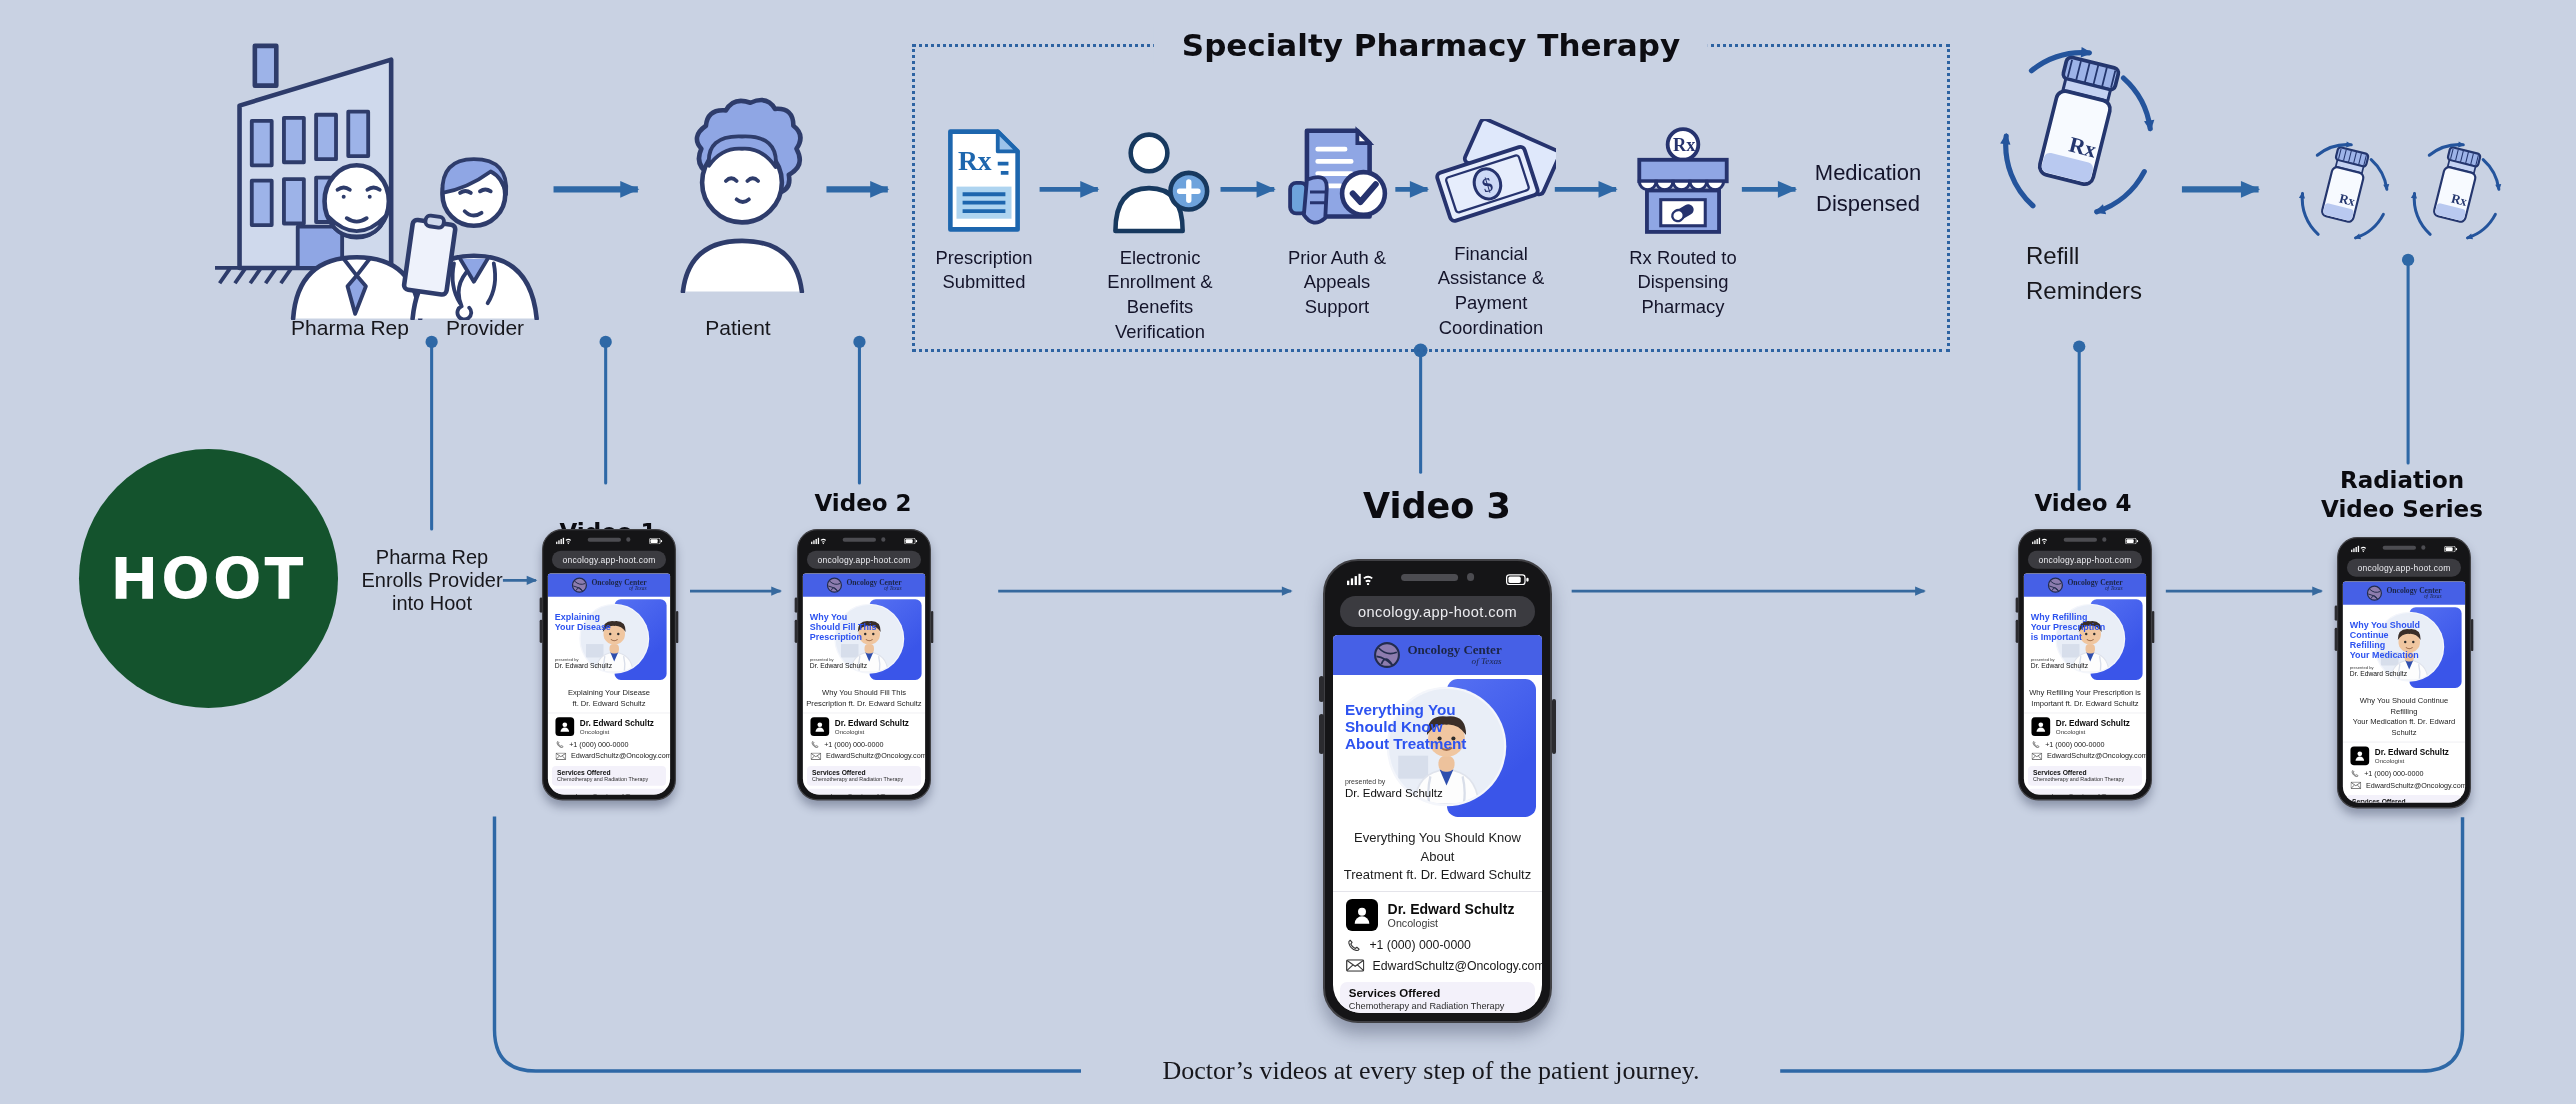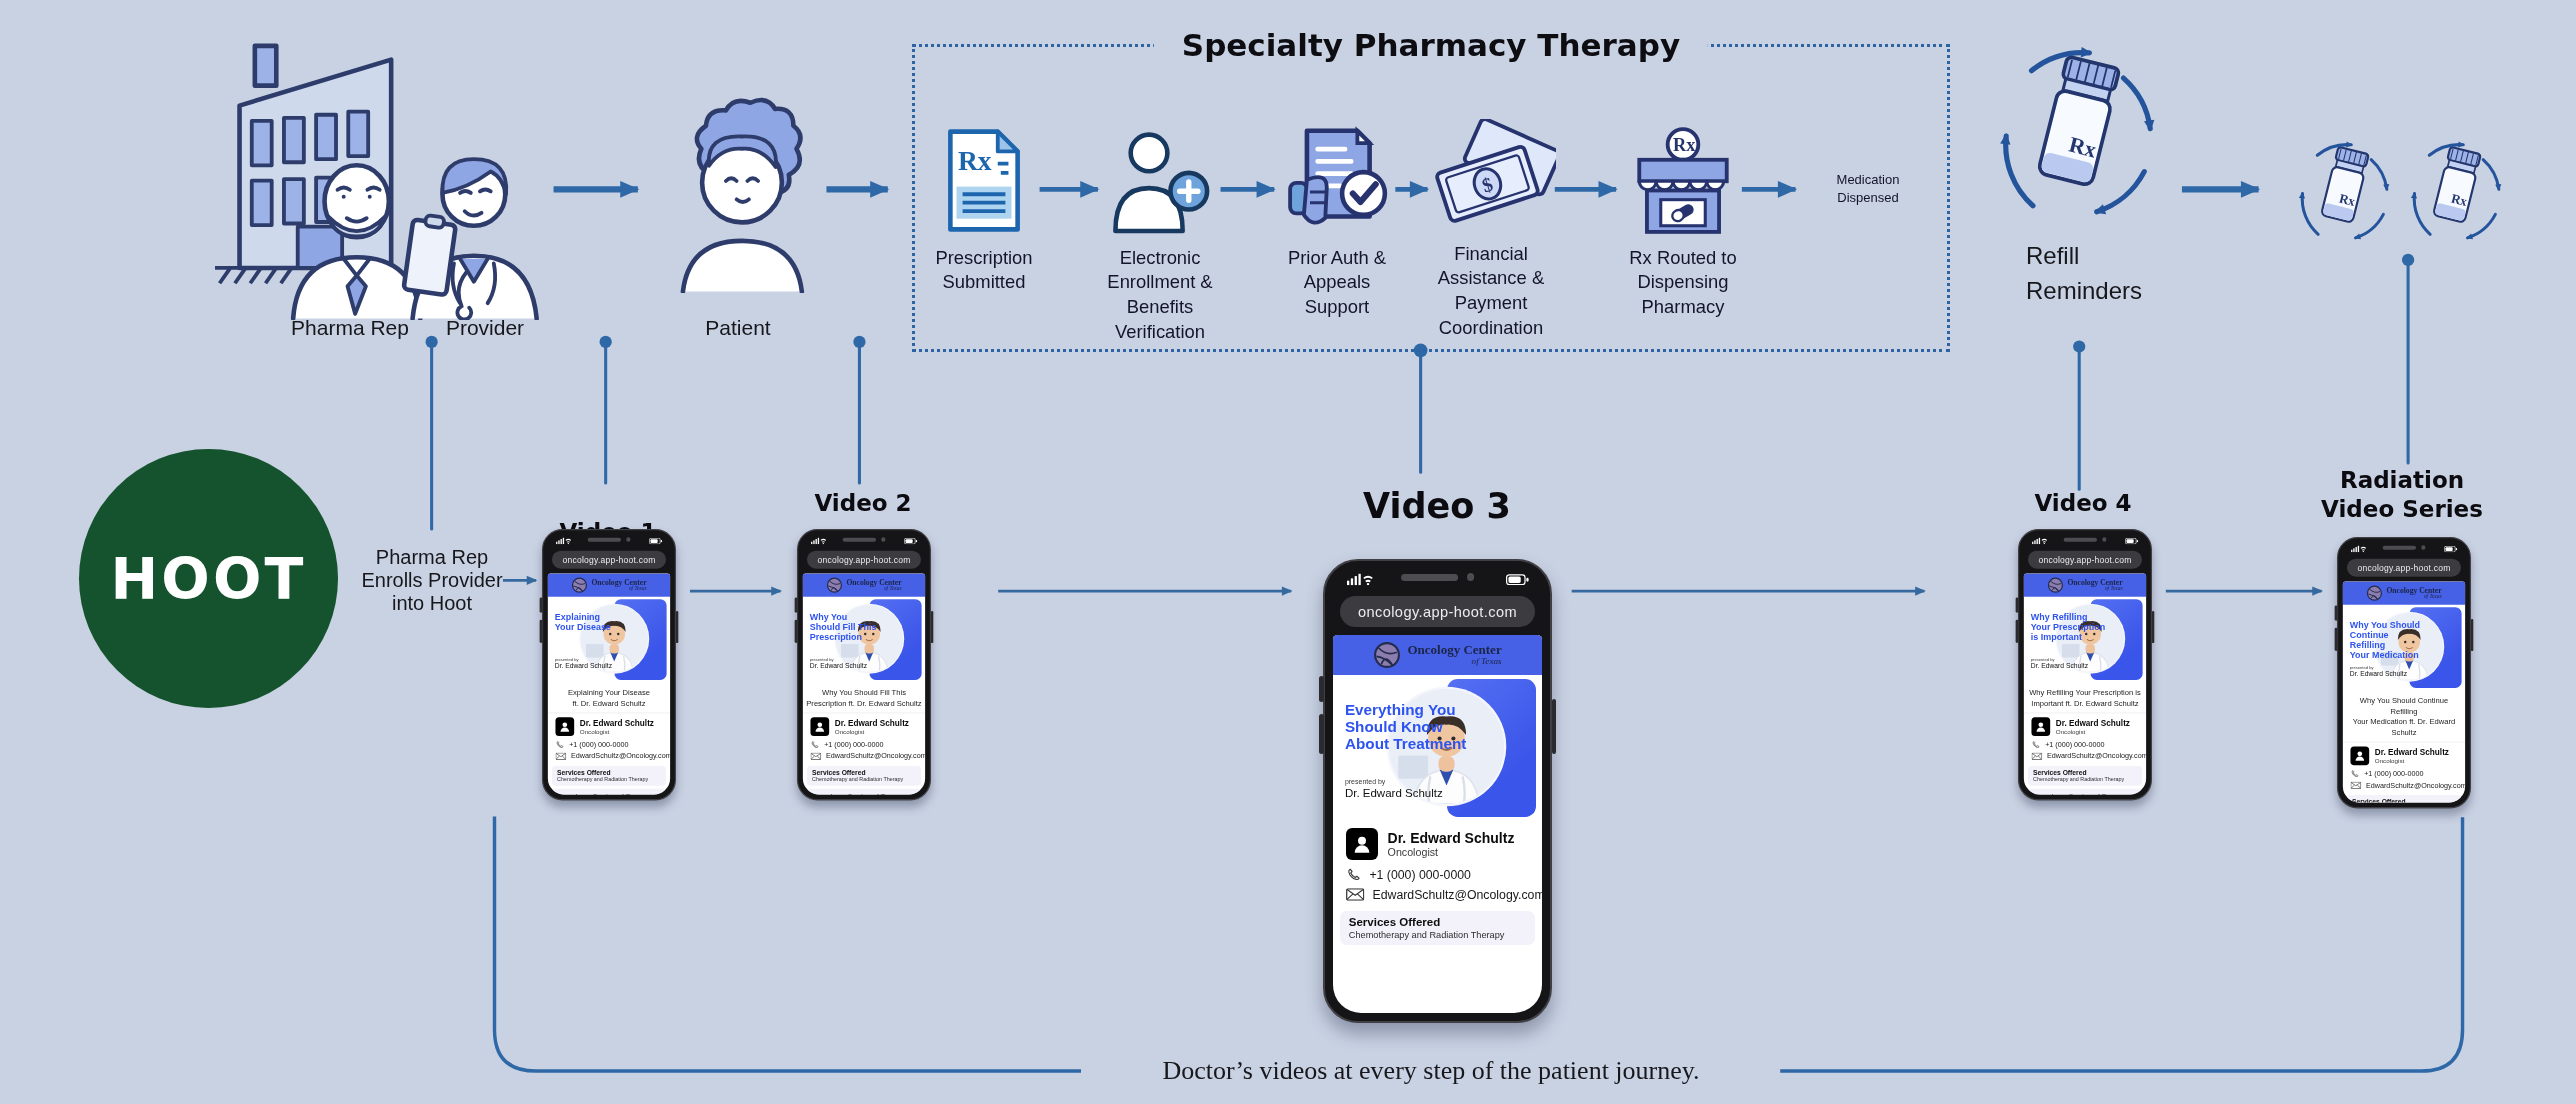--- a/index.html
+++ b/index.html
@@ -11,21 +11,21 @@
   
   .actor-label{position:absolute;transform:translateX(-50%);font-size:21px;color:#17171c;}
   .journey-box{position:absolute;left:912px;top:44px;width:1032px;height:302px;
                border:3.1px dotted #2d63a2;}
   .journey-title{position:absolute;left:50%;top:-20px;transform:translateX(-50%);
                  background:#c9d2e3;padding:0 28px;font-family:"DejaVu Sans",sans-serif;
                  font-size:31px;font-weight:700;color:#0d0d12;white-space:nowrap;line-height:1.2;}
   .step{position:absolute;transform:translateX(-50%);width:176px;text-align:center;}
   .step .icon-slot{height:115px;display:flex;align-items:center;justify-content:center;}
   .step-label{margin-top:7.7px;font-size:18.4px;line-height:1.34;color:#14142a;white-space:pre-line;}
-  .outcome{position:absolute;transform:translate(-50%,-50%);font-size:13px;line-height:1.4;
+  .outcome{position:absolute;transform:translate(-50%,-50%);font-size:22px;line-height:1.4;
            color:#14142a;text-align:center;white-space:pre-line;}
   .refill-label{position:absolute;font-size:24px;line-height:1.45;color:#17171c;white-space:pre-line;margin-left:16px;}
   .v-label{position:absolute;transform:translateX(-50%);text-align:center;
            font-family:"DejaVu Sans",sans-serif;font-weight:700;color:#0b0b10;
            font-size:23px;line-height:1.25;white-space:pre-line;}
   .v-label.big{font-size:35px;margin-left:8px;}
   .enroll-note{position:absolute;transform:translateX(-50%);text-align:center;
                font-size:20px;line-height:1.16;color:#17171c;white-space:pre-line;}
   .bottom-caption{position:absolute;transform:translate(-50%,-50%);
                   font-family:Liberation Serif, serif;font-size:26px;color:#17171c;white-space:nowrap;}
@@ -587,20 +587,22 @@
             <svg width="100%" height="100%" viewBox="0 0 100 100">
               <use href="#sym-doc"></use>
             </svg>
           </div>
     <div class="t-title pre">Everything You
 Should Know
 About Treatment</div>
     <div class="t-pres">presented by</div>
     <div class="t-doc">Dr. Edward Schultz</div>
    </div>
+   <div class="caption pre">Everything You Should Know About
+Treatment ft. Dr. Edward Schultz</div>
    <div class="contact">
     <div class="avatar">
             <svg width="20" height="20" viewBox="0 0 30 30">
               <use href="#sym-person"></use>
             </svg>
           </div>
     <div>
             <div class="c-name">Dr. Edward Schultz</div>
          <div class="c-role">Oncologist</div>
           </div>

